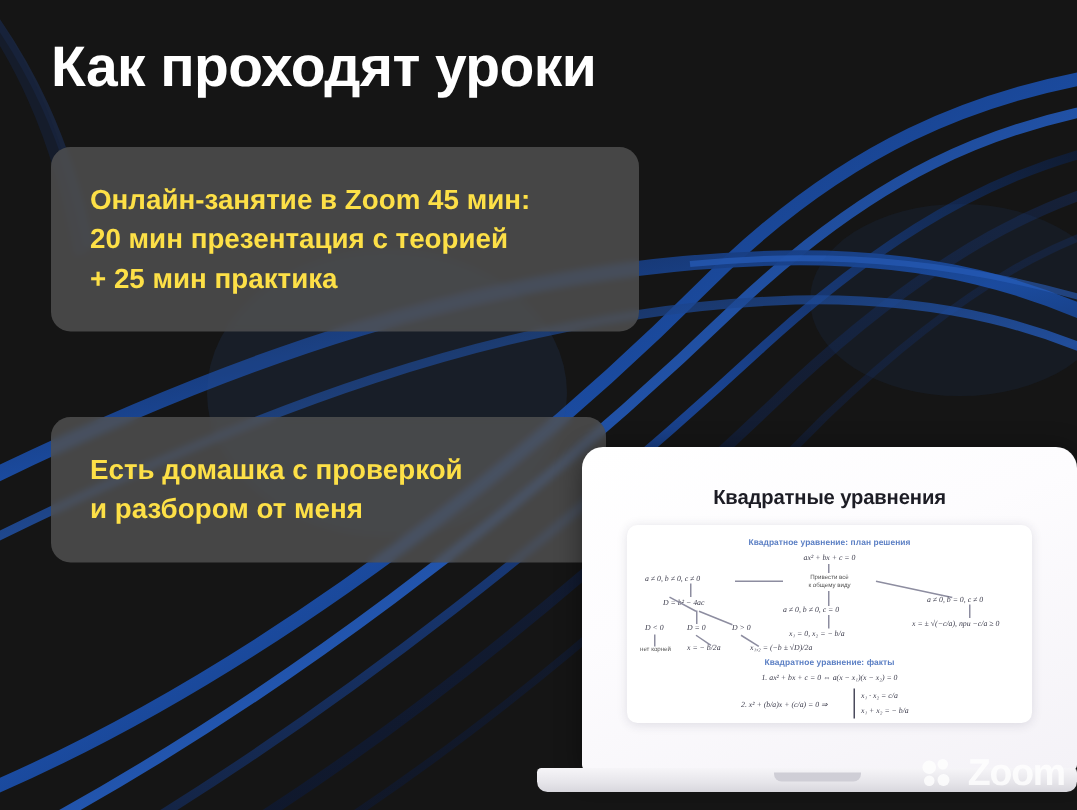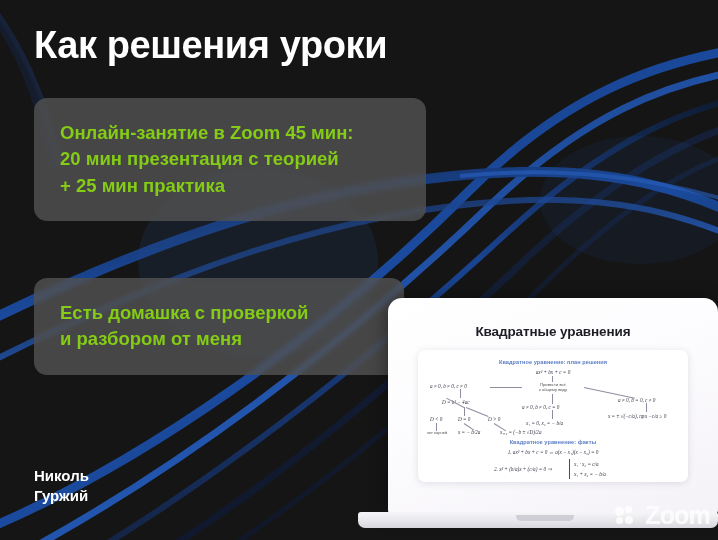--- a/index.html
+++ b/index.html
@@ -36,21 +36,21 @@
     background:rgba(82,82,82,0.80);
     border-radius:13px;
     z-index:5;
     padding:22px 26px;
     backdrop-filter:blur(2px);
   }
   #card-1 { left:34px; top:98px; width:392px; }
   #card-2 { left:34px; top:278px; width:370px; }
 
   .card-para {
-    color:#84cc16;
+    color:#fde047;
     font-size:18.5px;
     line-height:1.42;
     font-weight:600;
   }
   .card-para.sub { font-weight:600; margin-top:17px; }
 
   
   .author {
     position:absolute;
     left:34px; top:466px;
@@ -205,37 +205,33 @@
     <path d="M 210,560 C 320,490 440,390 550,278 C 640,192 710,150 800,136" stroke="url(#gdark)" stroke-width="5" fill="none" opacity="0.7"></path>
 
     <path d="M -30,330 C 150,240 330,176 520,172 C 620,170 690,190 760,226" stroke="url(#gb1)" stroke-width="10" fill="none" opacity="0.95"></path>
     <path d="M -30,372 C 160,276 340,206 530,200 C 630,198 700,218 770,254" stroke="url(#gb2)" stroke-width="6" fill="none" opacity="0.75"></path>
     <path d="M 460,176 C 560,166 650,176 740,204" stroke="#2a62c4" stroke-width="4" fill="none" opacity="0.6"></path>
 
     <ellipse cx="258" cy="262" rx="120" ry="96" fill="#2b4f8f" opacity="0.16"></ellipse>
     <ellipse cx="640" cy="200" rx="100" ry="64" fill="#24498a" opacity="0.12"></ellipse>
   </svg>
 
-  <h1 class="page-title">Как решения уроки</h1>
+  <h1 class="page-title">Как проходят уроки</h1>
 
   <div class="card" id="card-1">
     <div class="card-para" style="white-space:pre-line">Онлайн-занятие в Zoom 45 мин:
 20 мин презентация с теорией
 + 25 мин практика</div>
   </div>
 
   <div class="card" id="card-2">
     <div class="card-para" style="white-space:pre-line">Есть домашка с проверкой
 и разбором от меня</div>
   </div>
 
-  <div class="author">
-    <div>Николь</div>
-    <div>Гуржий</div>
-  </div>
 
   <div id="laptop">
     <div class="laptop-lid">
       <div class="slide">
 
         <div class="slide-title">Квадратные уравнения</div>
 
         <div class="slide-board">
 
           <div class="board-heading" id="board-h1">Квадратное уравнение: план решения</div>

